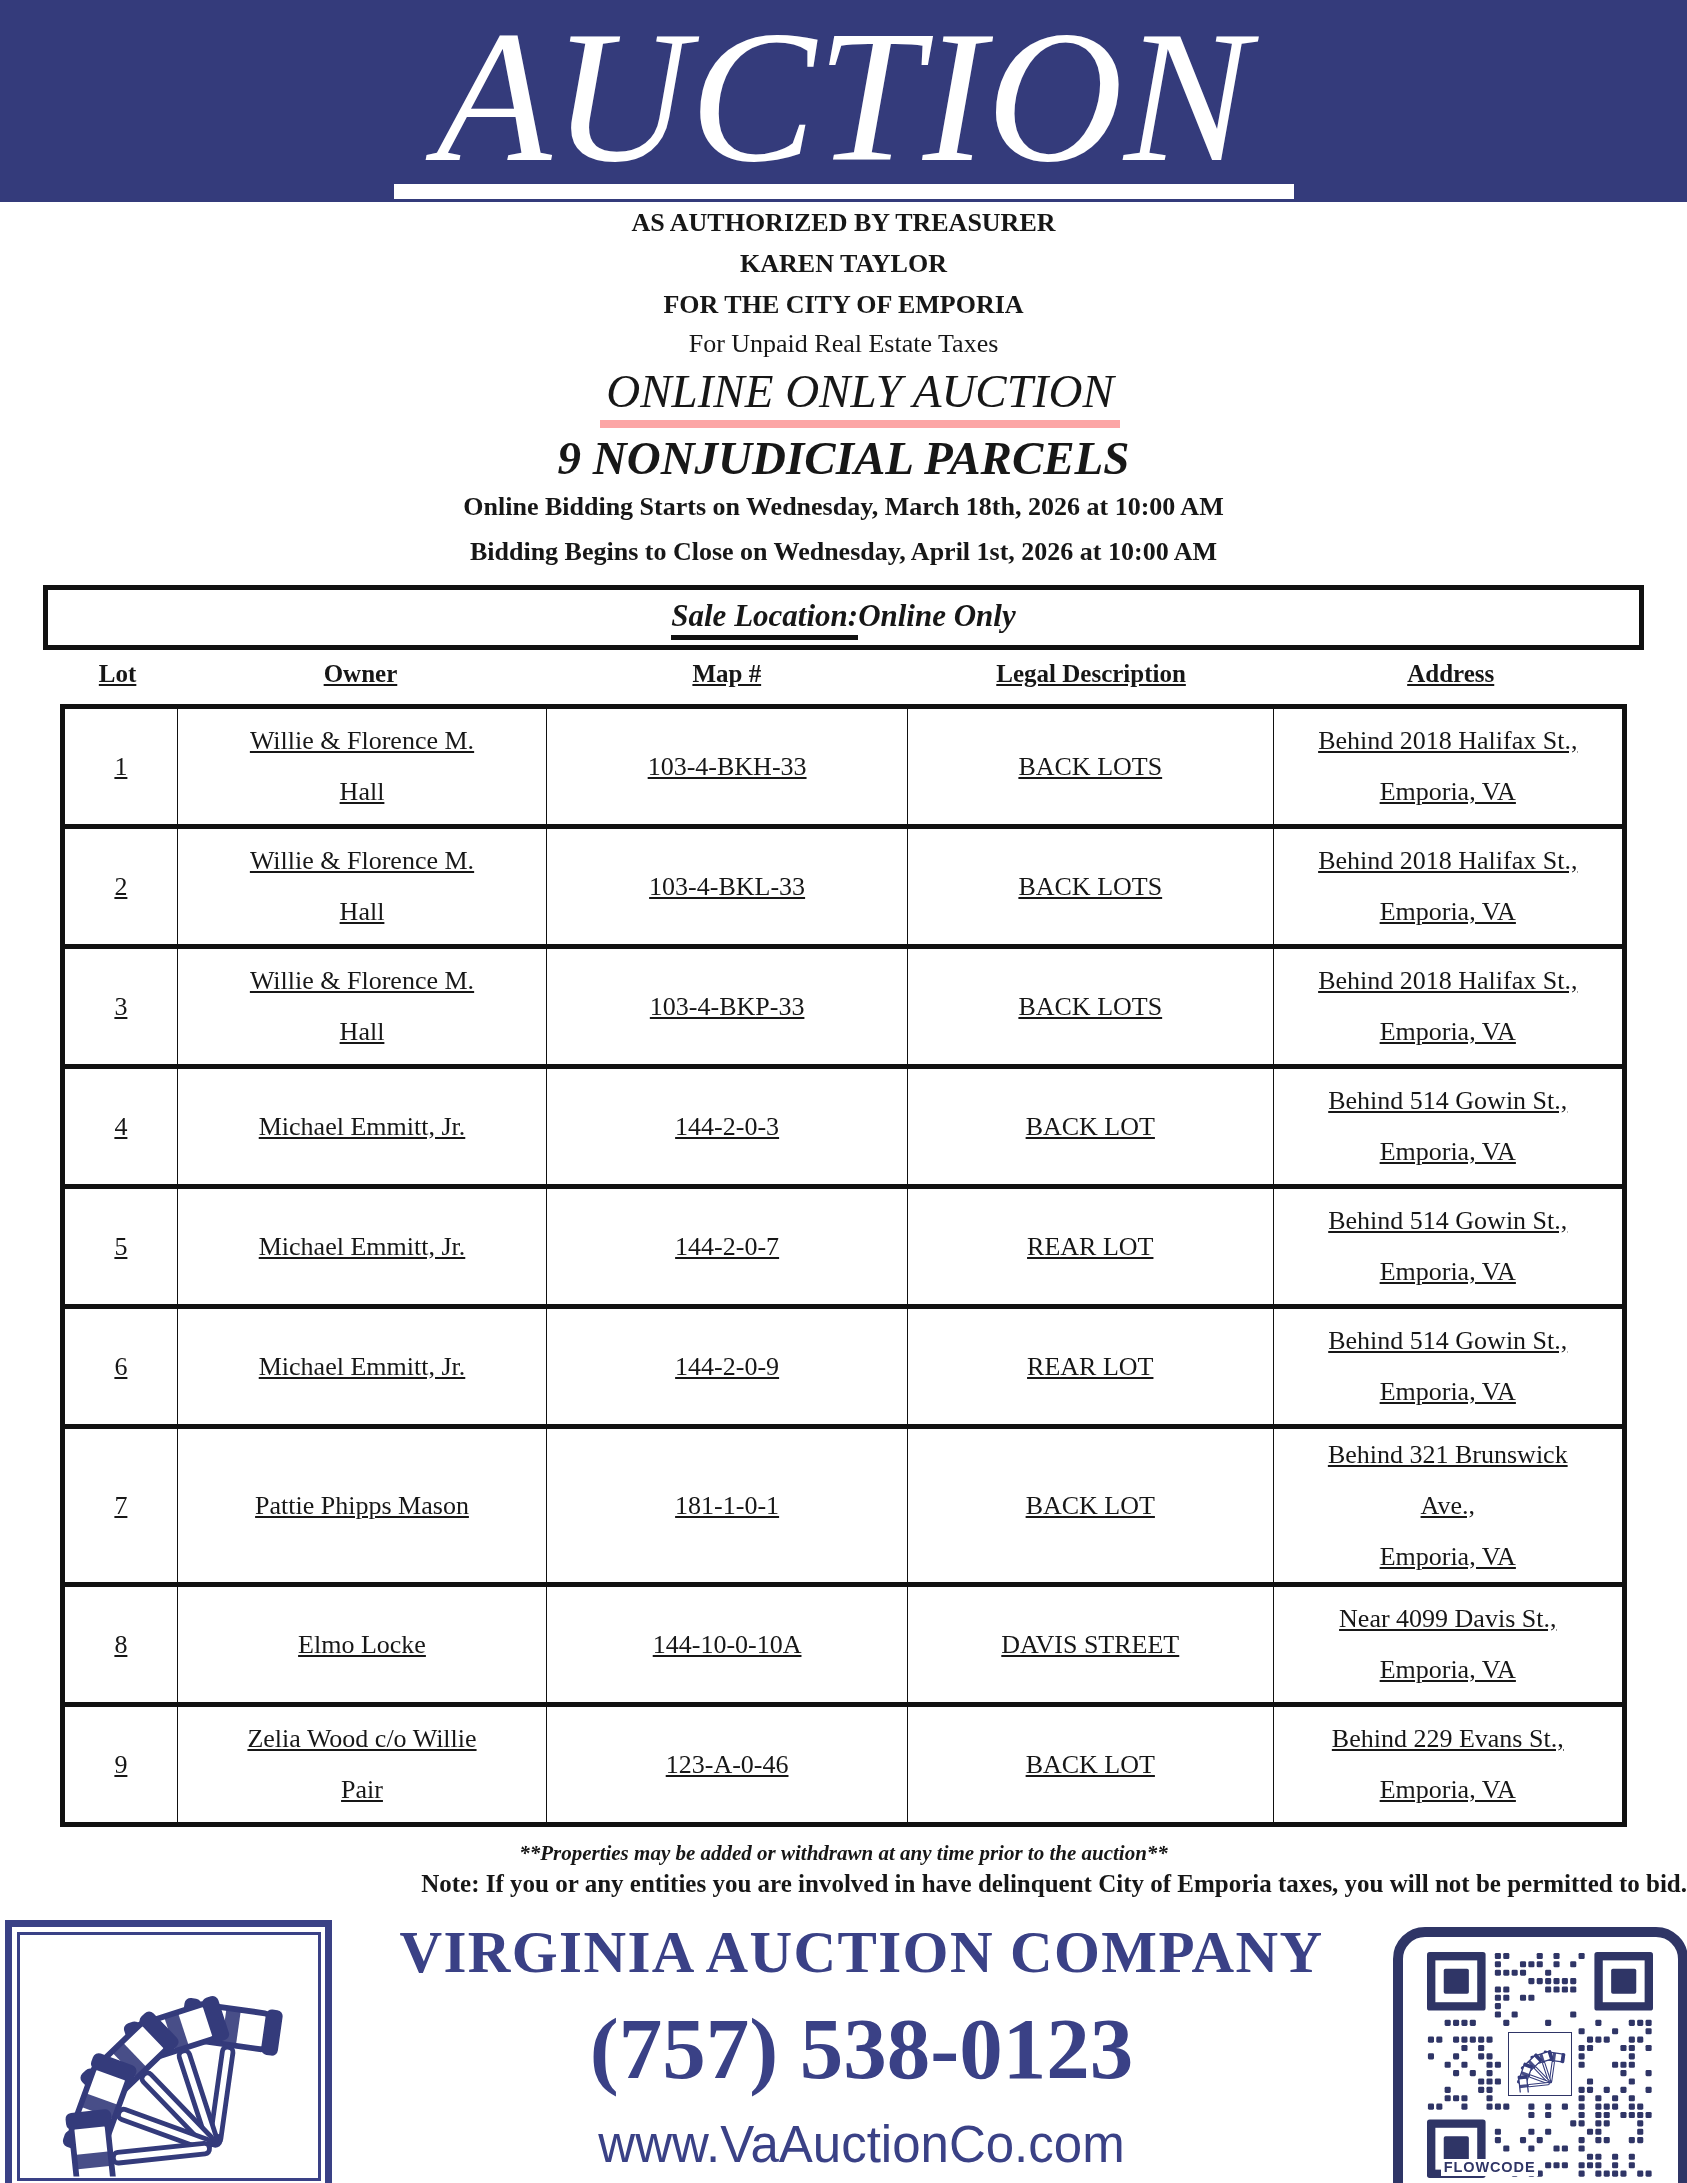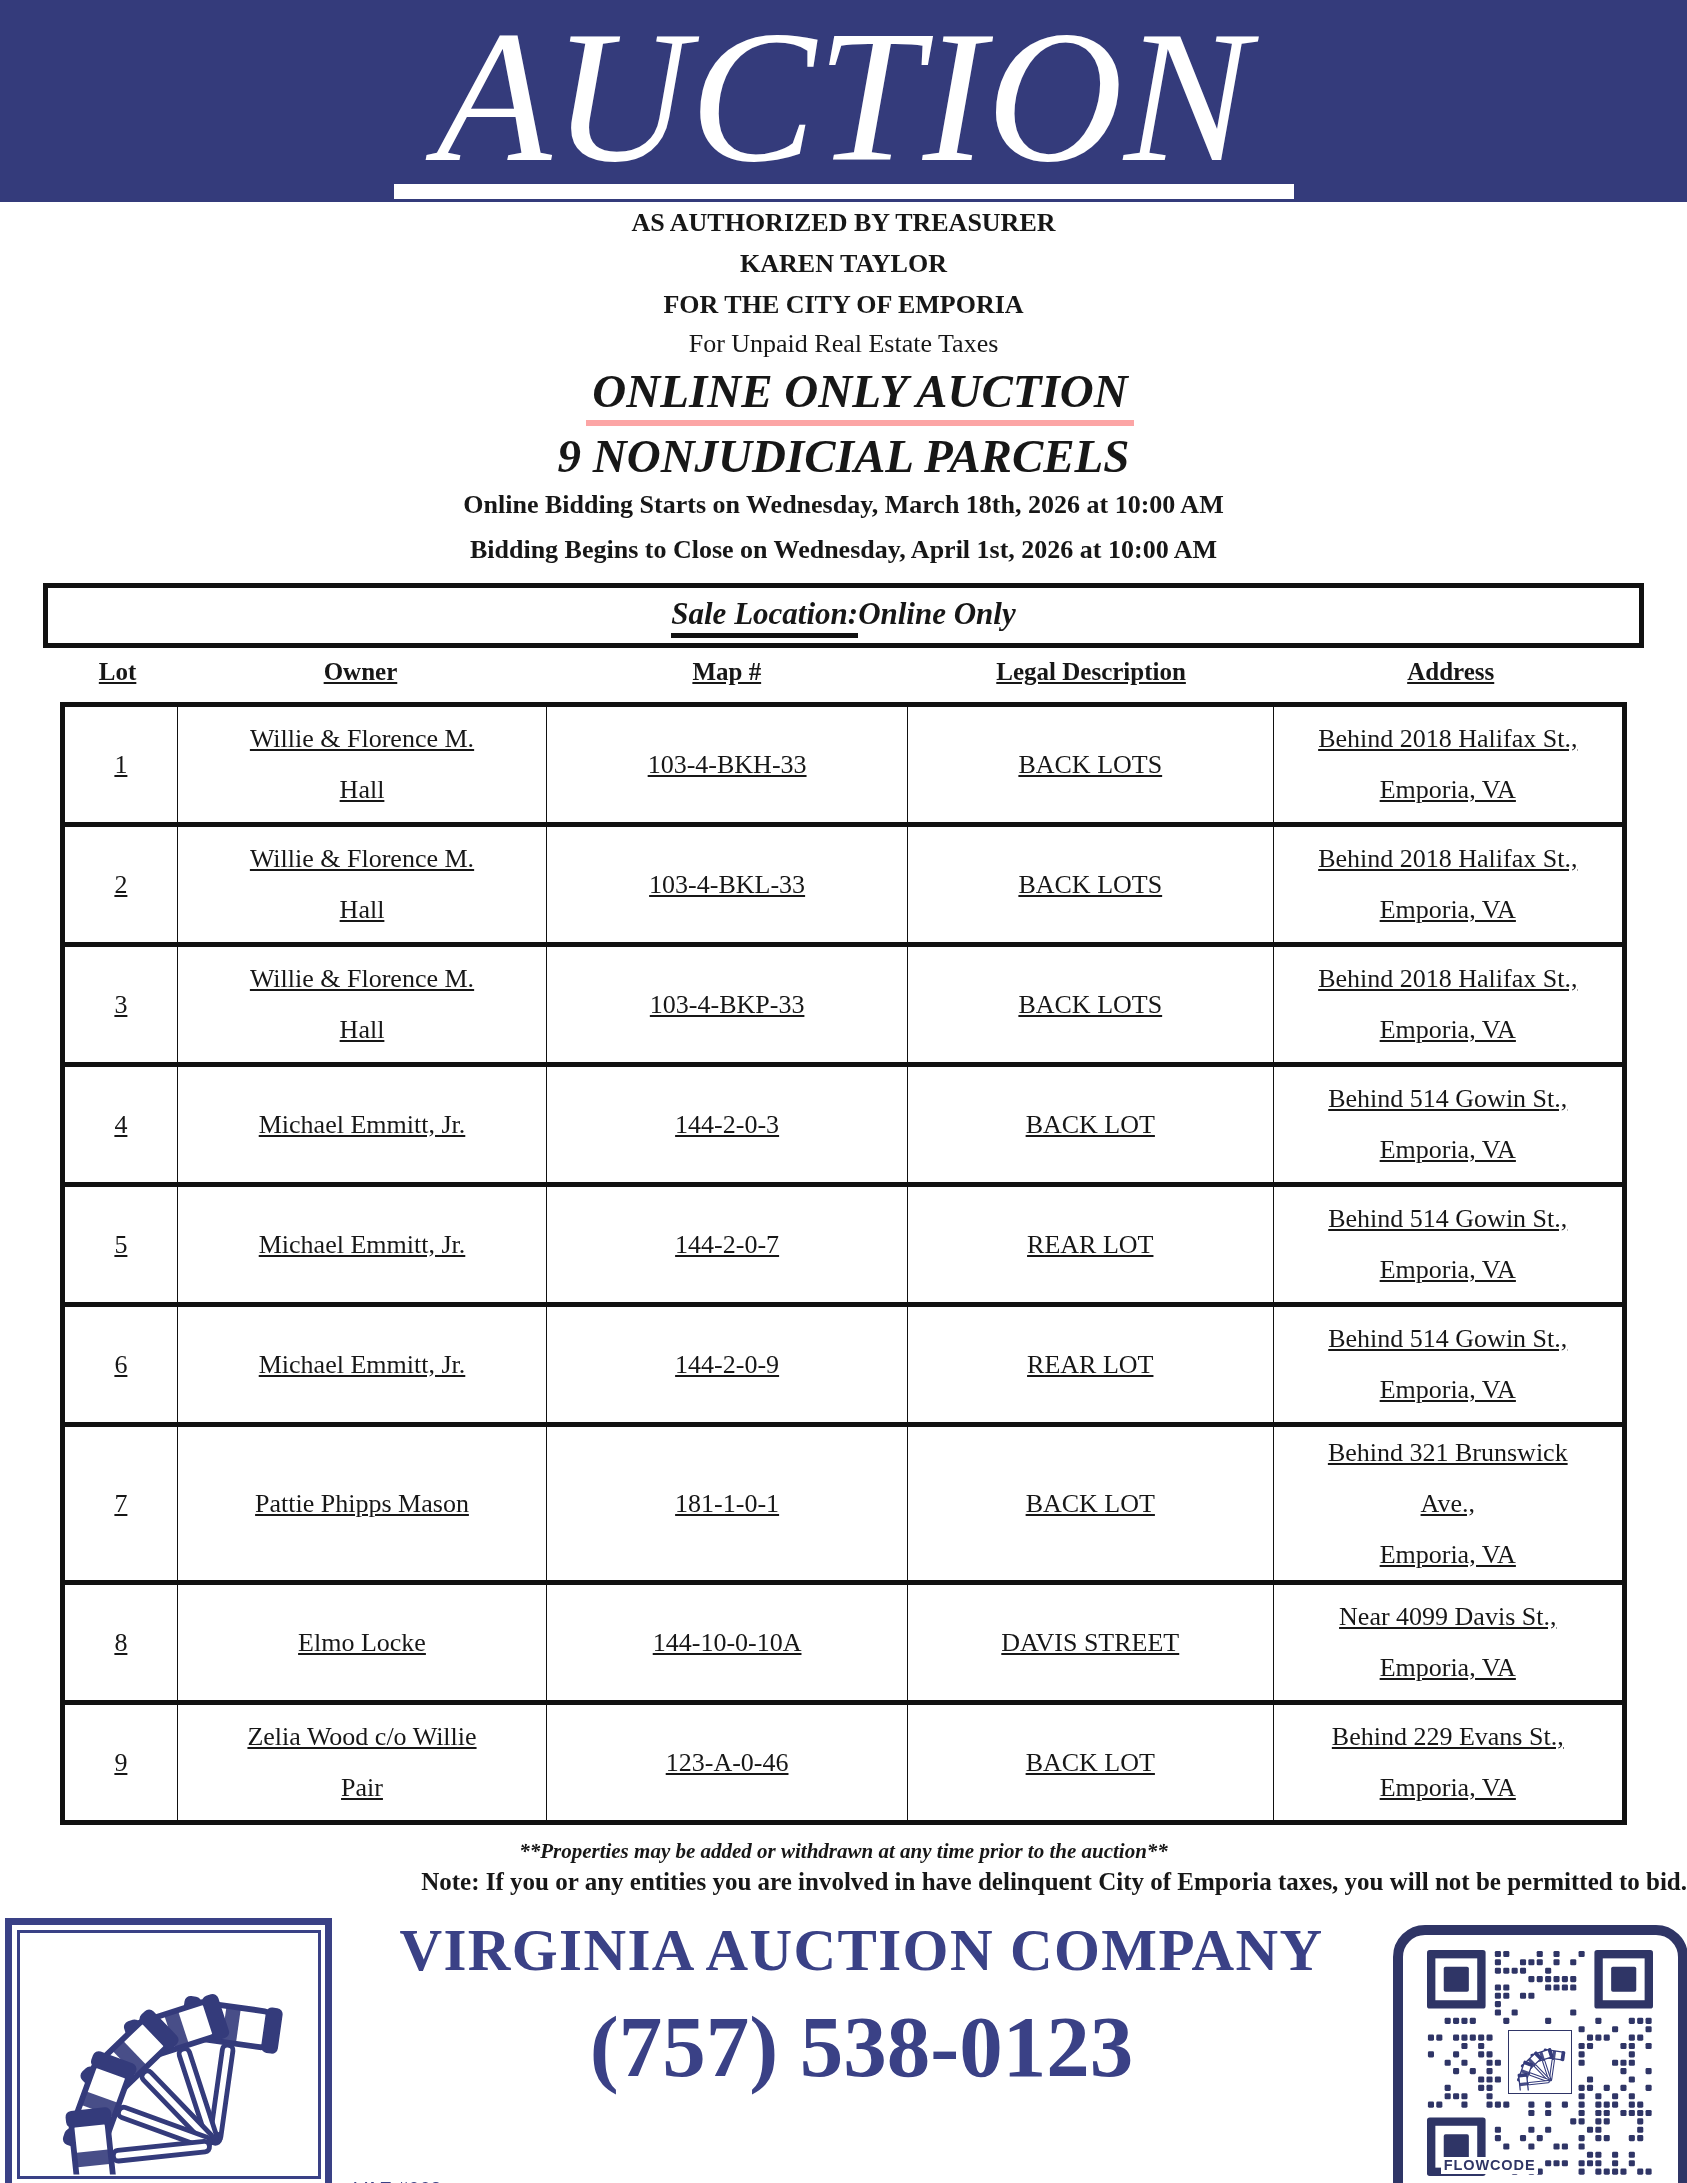--- a/index.html
+++ b/index.html
@@ -15,22 +15,22 @@
     padding-top:17px; font-size:189px; line-height:159px; font-style:italic;
     font-weight:400; color:#fff; letter-spacing:0.9px; white-space:nowrap;
   }
   .title-underline { width:900px; height:15.4px; background:#fff; margin:8.1px auto 0; }
   
   .intro { text-align:center; }
   .b58 { font-size:26px; font-weight:bold; line-height:40px; margin-top:0.9px; }
   .r58 { font-size:26px; font-weight:normal; line-height:38px; }
   .auction-type { margin-top:5.4px; font-size:47px; line-height:1.0; }
   .auction-type span {
-    display:inline-block; font-style:italic; font-weight:bold;
-    border-bottom:6px solid #fca5a5; padding:0 6.3px 4.5px;margin-left:33px;
+    display:inline-block; font-style:italic; font-weight:normal;
+    border-bottom:8px solid #fca5a5; padding:0 6.3px 4.5px;margin-left:33px;
   }
   .parcels-line { margin-top:6.3px; font-size:47px; font-style:italic; font-weight:bold; line-height:1.05; }
   .b57 { font-size:26px; font-weight:bold; line-height:43px; margin-top:1.8px; }
   
   .sale-box {
     margin:11.8px 43px 0; border:5.4px solid #111; text-align:center;
     padding:8.1px 0 11.8px; font-size:31px; font-style:italic; font-weight:bold;
   }
   .sale-label { border-bottom:5.4px solid #111; padding-bottom:2.7px; }
   .sale-value { margin-left:0;font-style:italic; }
@@ -268,20 +268,21 @@
       <div class="inner"></div>
       <svg viewBox="0 0 656 534" width="297" height="241">
           <use href="#gavel-fan"></use>
         </svg>
     </div>
     <div class="vaf">VAF #662</div>
 
     <div class="fcenter">
       <div class="company">VIRGINIA AUCTION COMPANY</div>
       <div class="phone">(757) 538-0123</div>
+      <div class="website">www.VaAuctionCo.com</div>
 
     </div>
 
     <div class="qr">
       <svg class="qr-modules" id="qr-svg" width="226" height="226" viewBox="0 0 500 500">
           <rect x="150.1" y="2.0" width="13.5" height="13.5" rx="3" fill="#2f3566"></rect>
           <rect x="168.7" y="2.0" width="13.5" height="13.5" rx="3" fill="#2f3566"></rect>
           <rect x="242.7" y="2.0" width="13.5" height="13.5" rx="3" fill="#2f3566"></rect>
           <rect x="279.8" y="2.0" width="13.5" height="13.5" rx="3" fill="#2f3566"></rect>
           <rect x="335.3" y="2.0" width="13.5" height="13.5" rx="3" fill="#2f3566"></rect>

